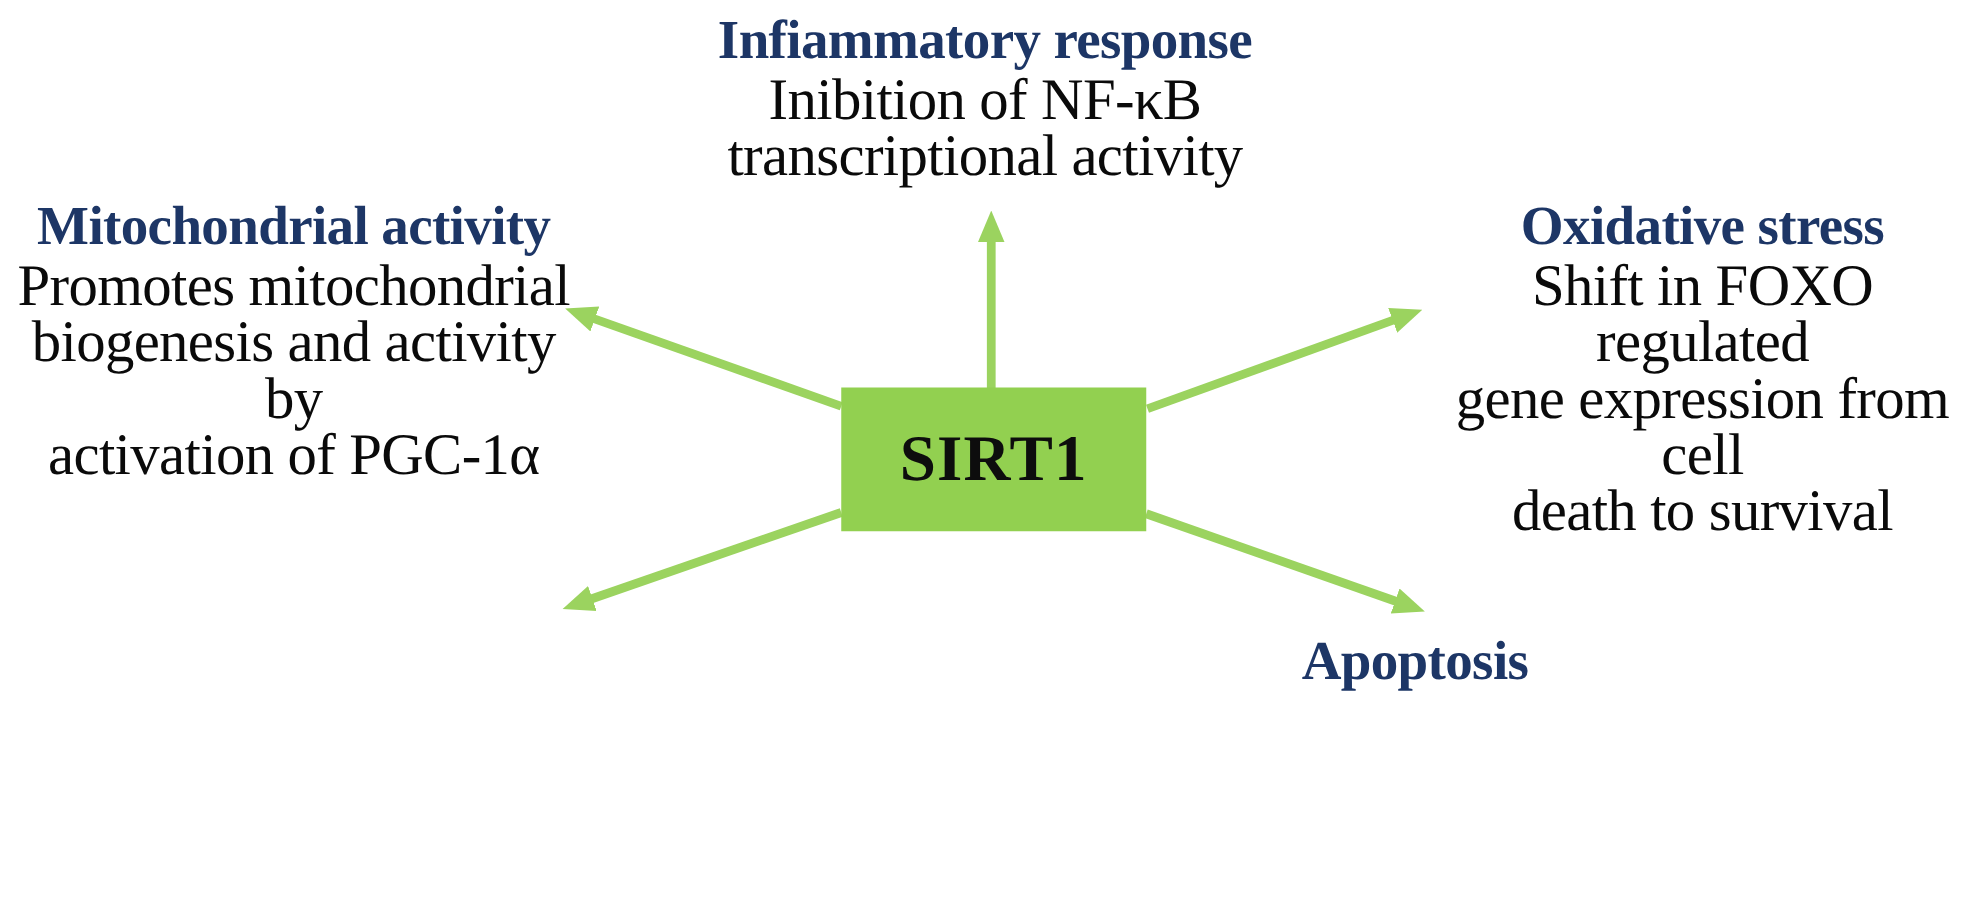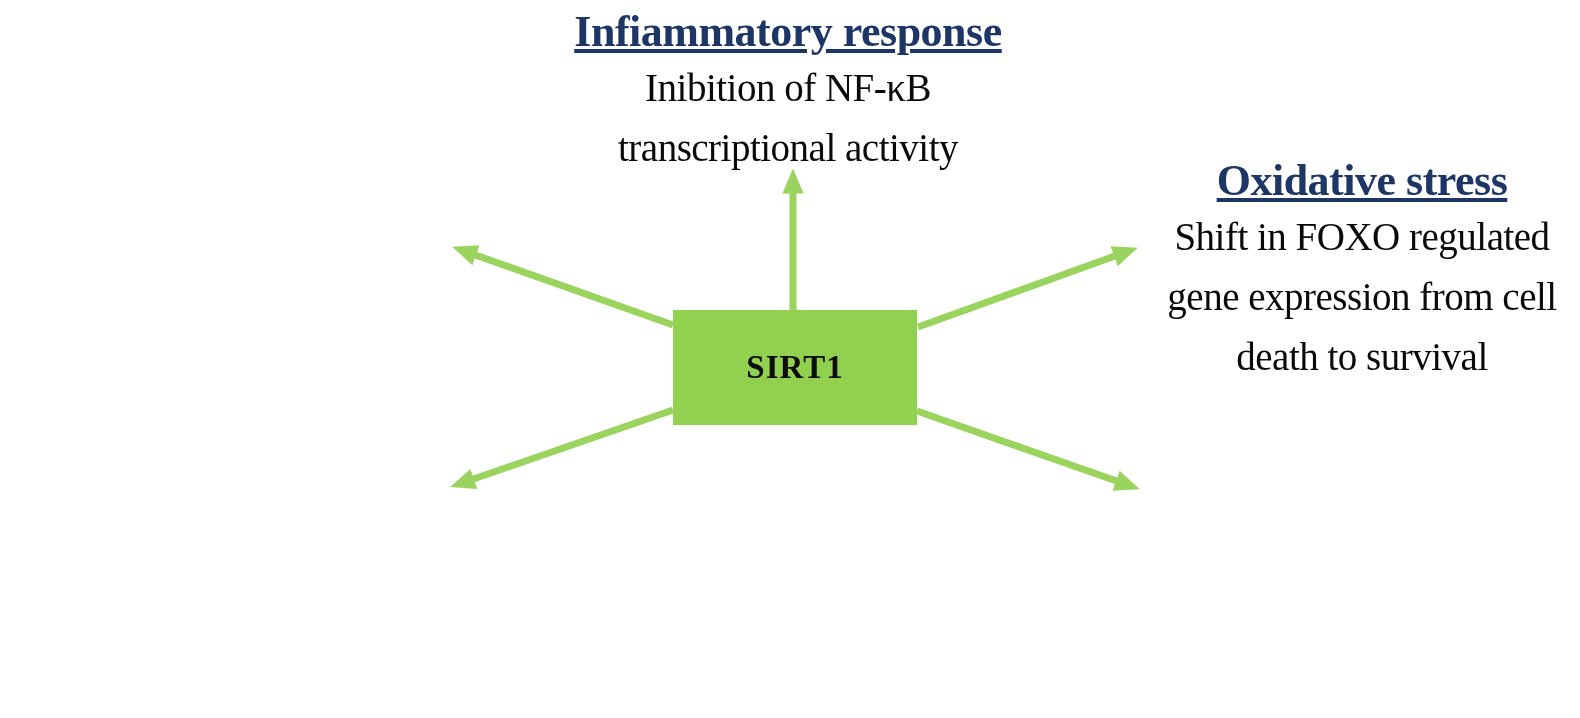--- a/index.html
+++ b/index.html
@@ -34,42 +34,41 @@
   .node {
     position: absolute;
     text-align: center;
   }
   .node-title {
     font-size: 44px;
     line-height: 52px;
     font-weight: bold;
     color: var(--title-navy);
     letter-spacing: -0.5px;
-    text-decoration: underline;
   }
   .node-desc {
-    font-size: 39px;
-    line-height: 60px;
+    font-size: 47px;
+    line-height: 45px;
     color: var(--body-text);
     white-space: pre-line;
     letter-spacing: -0.5px;
   }
   .center-box {
     position: absolute;
     left: 673px;
     top: 310px;
     width: 244px;
     height: 115px;
     background: var(--accent-green);
     display: flex;
     align-items: center;
     justify-content: center;
   }
   .center-label {
-    font-size: 33px;
+    font-size: 52px;
     font-weight: bold;
     color: #0d0d0d;
     letter-spacing: 1px;
   }
   
   .node-inflammatory { left: 558px; top: 6px;   width: 460px; }
   .node-mitochondrial{ left: 0px;   top: 155px; width: 470px; }
   .node-oxidative    { left: 1142px;top: 155px; width: 440px; }
   .node-gene         { left: 232px; top: 503px; width: 420px; }
   .node-apoptosis    { left: 897px; top: 503px; width: 470px; }
@@ -91,29 +90,36 @@
     <line class="arrow-line" x1="673" y1="410" x2="462" y2="483" marker-end="url(#arrowhead)"></line>
     <line class="arrow-line" x1="917" y1="411" x2="1128" y2="485" marker-end="url(#arrowhead)"></line>
   </svg>
 
   <div class="node node-inflammatory">
     <div class="node-title">Infiammatory response</div>
     <div class="node-desc">Inibition of NF-κB
 transcriptional activity</div>
   </div>
 
+  <div class="node node-mitochondrial">
+    <div class="node-title">Mitochondrial activity</div>
+    <div class="node-desc">Promotes mitochondrial
+biogenesis and activity by
+activation of PGC-1α</div>
+  </div>
 
   <div class="node node-oxidative">
     <div class="node-title">Oxidative stress</div>
     <div class="node-desc">Shift in FOXO regulated
 gene expression from cell
 death to survival</div>
   </div>
 
 
   <div class="node node-apoptosis">
+    <div class="node-title">Apoptosis</div>
   </div>
 
   <div class="center-box">
     <span class="center-label">SIRT1</span>
   </div>
 
 </div>
 
 </body></html>

